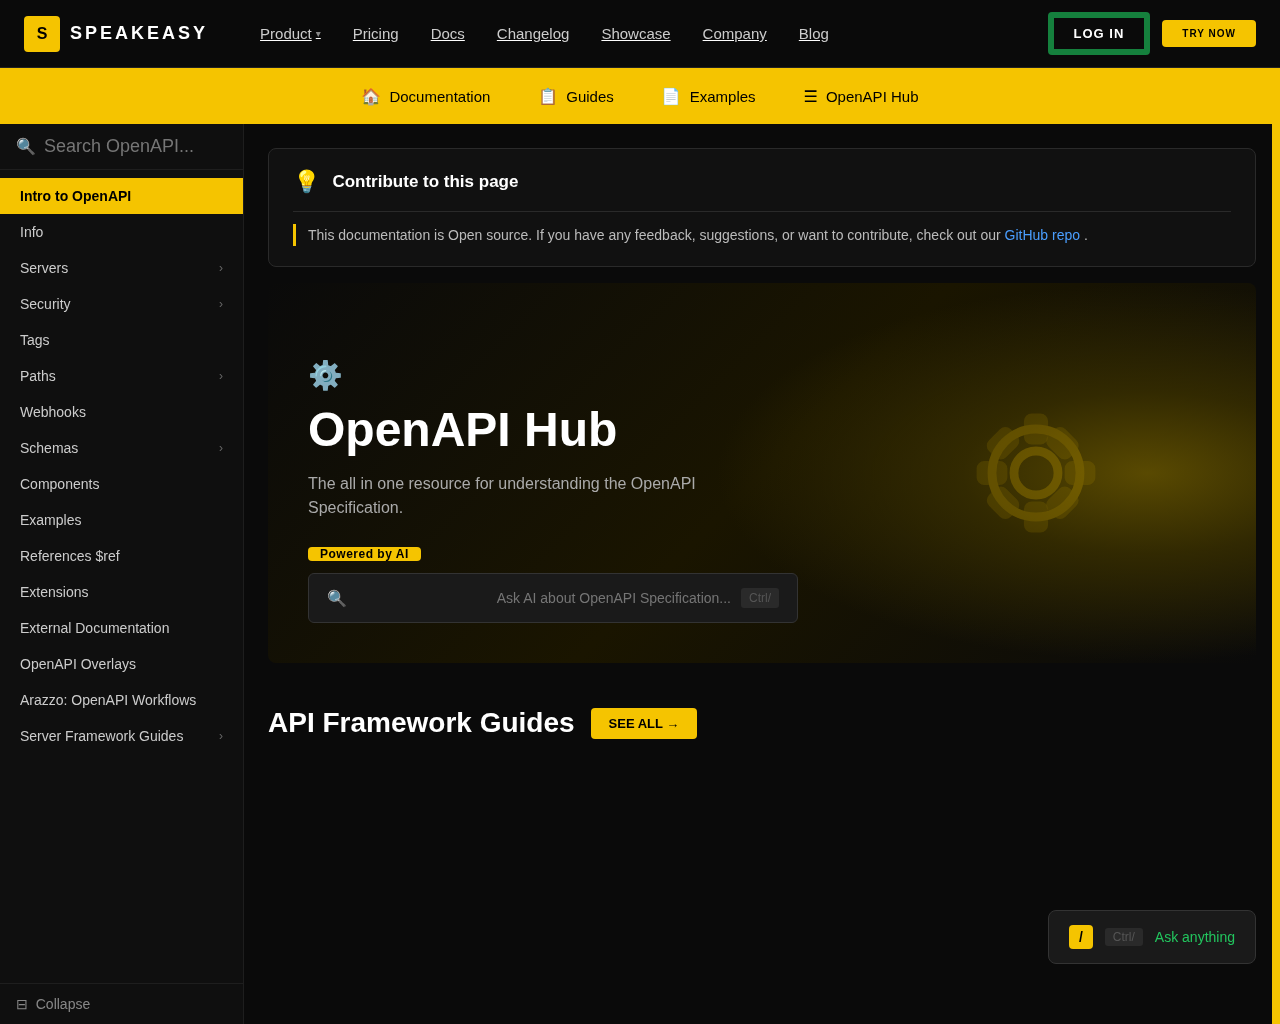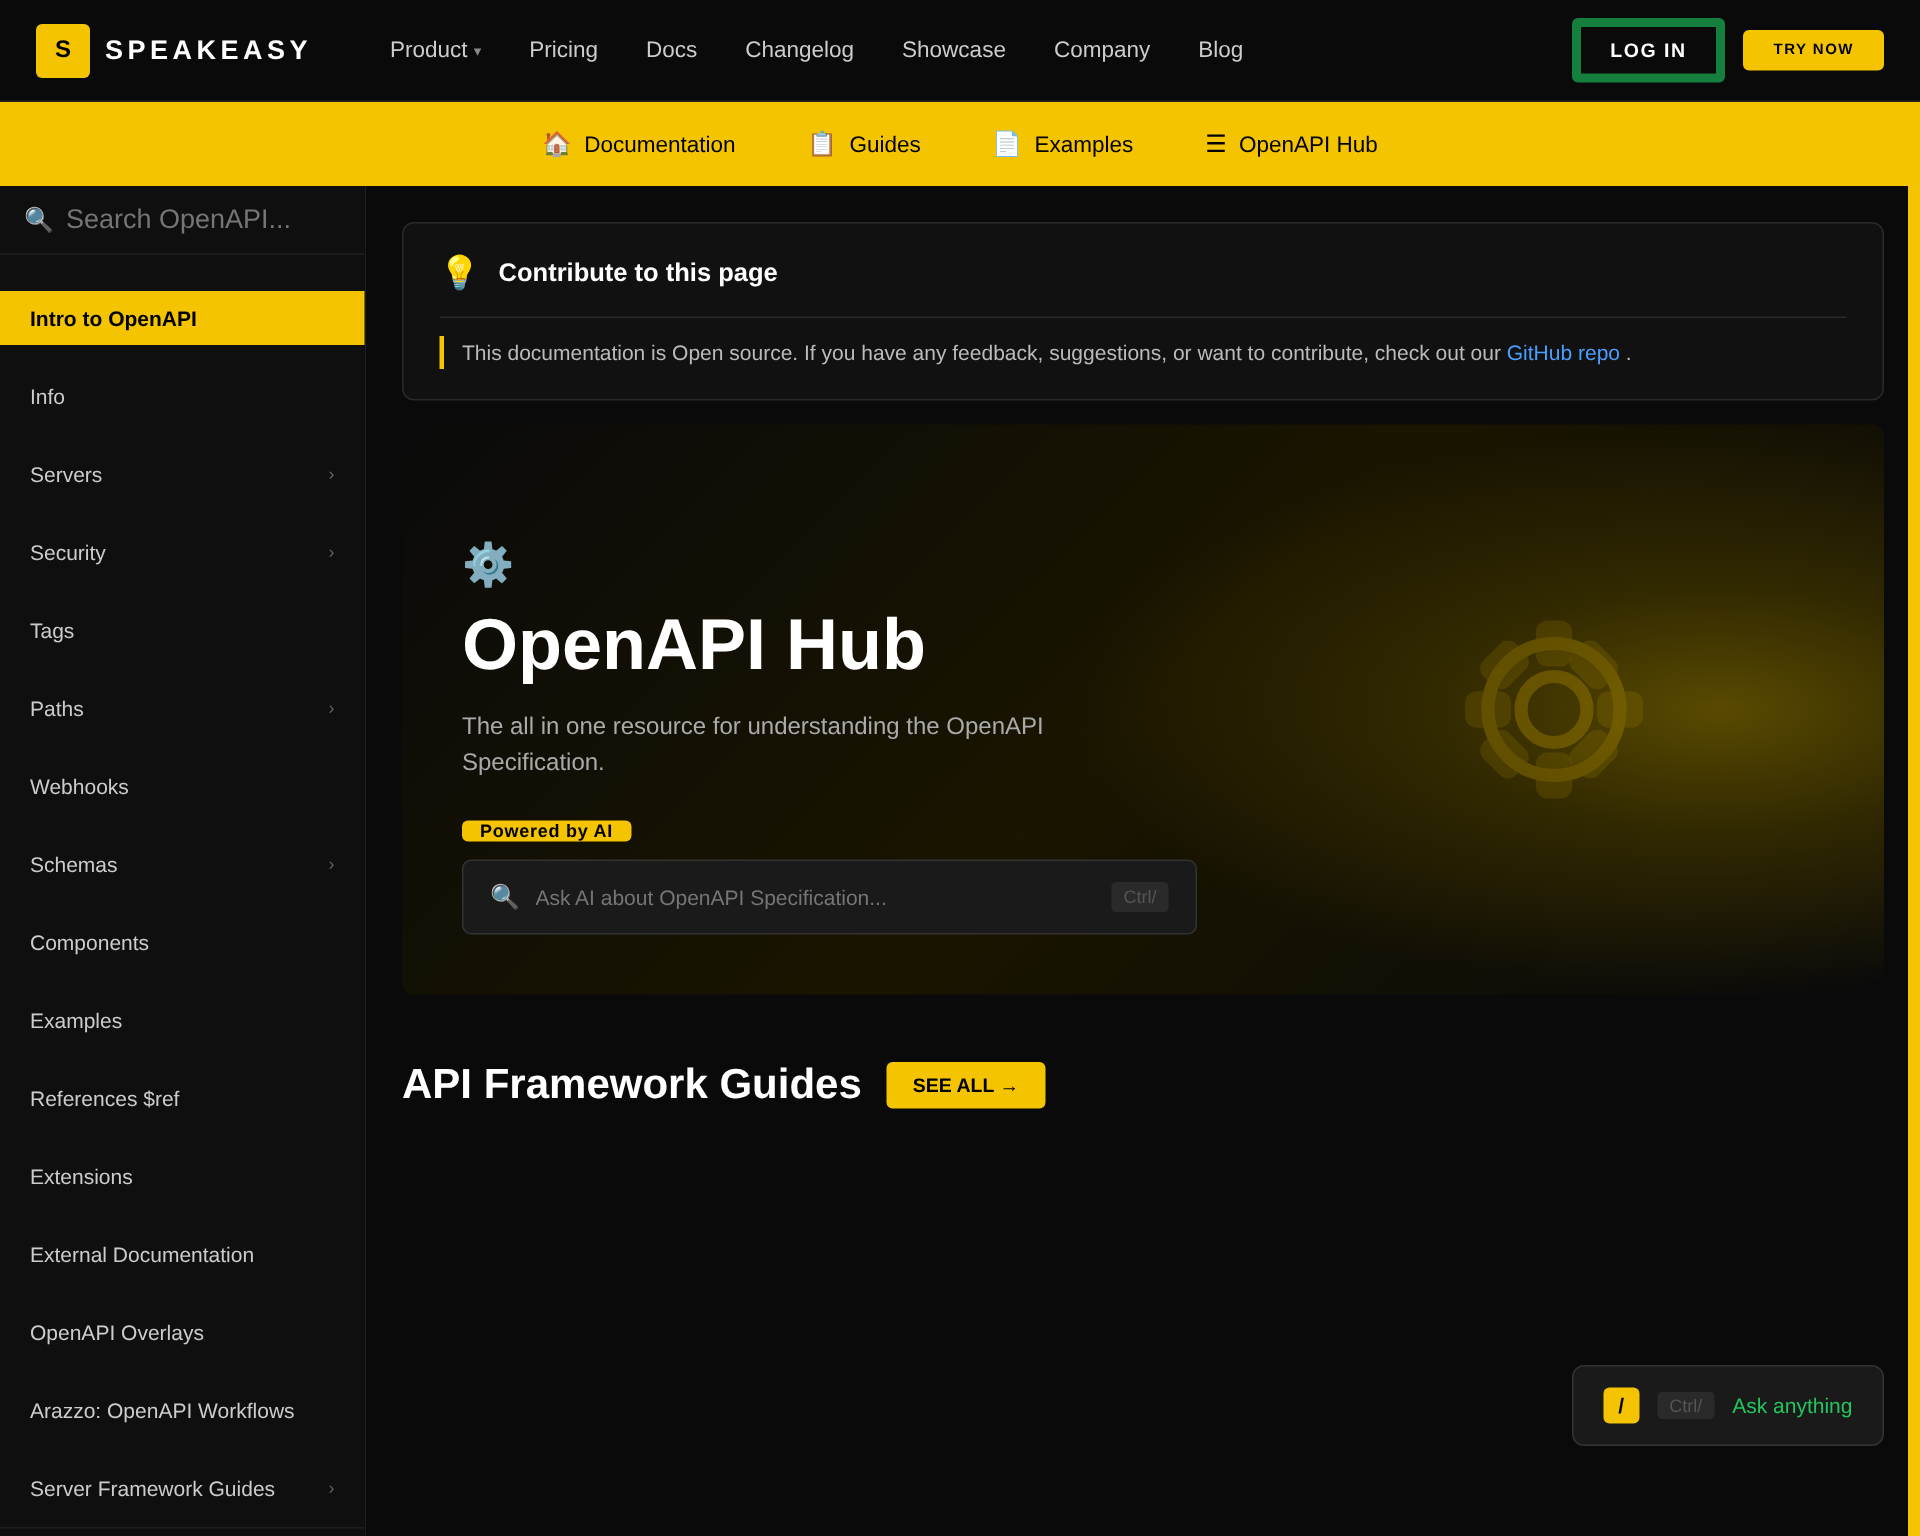--- a/index.html
+++ b/index.html
@@ -39,20 +39,21 @@
       margin-right: 10px;
       font-weight: 900;
       color: #000;
       font-size: 16px;
     }
     .nav-links {
       display: flex;
       align-items: center;
       gap: 8px;
       flex: 1;
+      text-decoration: underline;
     }
     .nav-link {
       color: #ccc;
       text-decoration: none;
       font-size: 15px;
       padding: 8px 12px;
       border-radius: 4px;
       cursor: pointer;
       display: flex;
       align-items: center;
@@ -151,21 +152,20 @@
     .sidebar-nav { flex: 1; padding: 8px 0; }
     .sidebar-item {
       display: flex;
       align-items: center;
       justify-content: space-between;
       padding: 10px 20px;
       color: #ccc;
       font-size: 14px;
       cursor: pointer;
       border-radius: 0;
-      margin-top: 16px;
     }
     .sidebar-item.active {
       background: #f5c400;
       color: #000;
       font-weight: 600;
     }
     .sidebar-item .chevron { color: #666; font-size: 12px; }
     .sidebar-footer {
       padding: 12px 16px;
       border-top: 1px solid #1e1e1e;
@@ -288,20 +288,21 @@
       max-width: 490px;
       gap: 10px;
     }
     .ai-search-box input {
       background: transparent;
       border: none;
       color: #888;
       font-size: 14px;
       outline: none;
       flex: 1;
+      text-align: right;
     }
     .ai-search-shortcut {
       font-size: 12px;
       color: #555;
       background: #2a2a2a;
       padding: 3px 8px;
       border-radius: 3px;
     }
 
     

